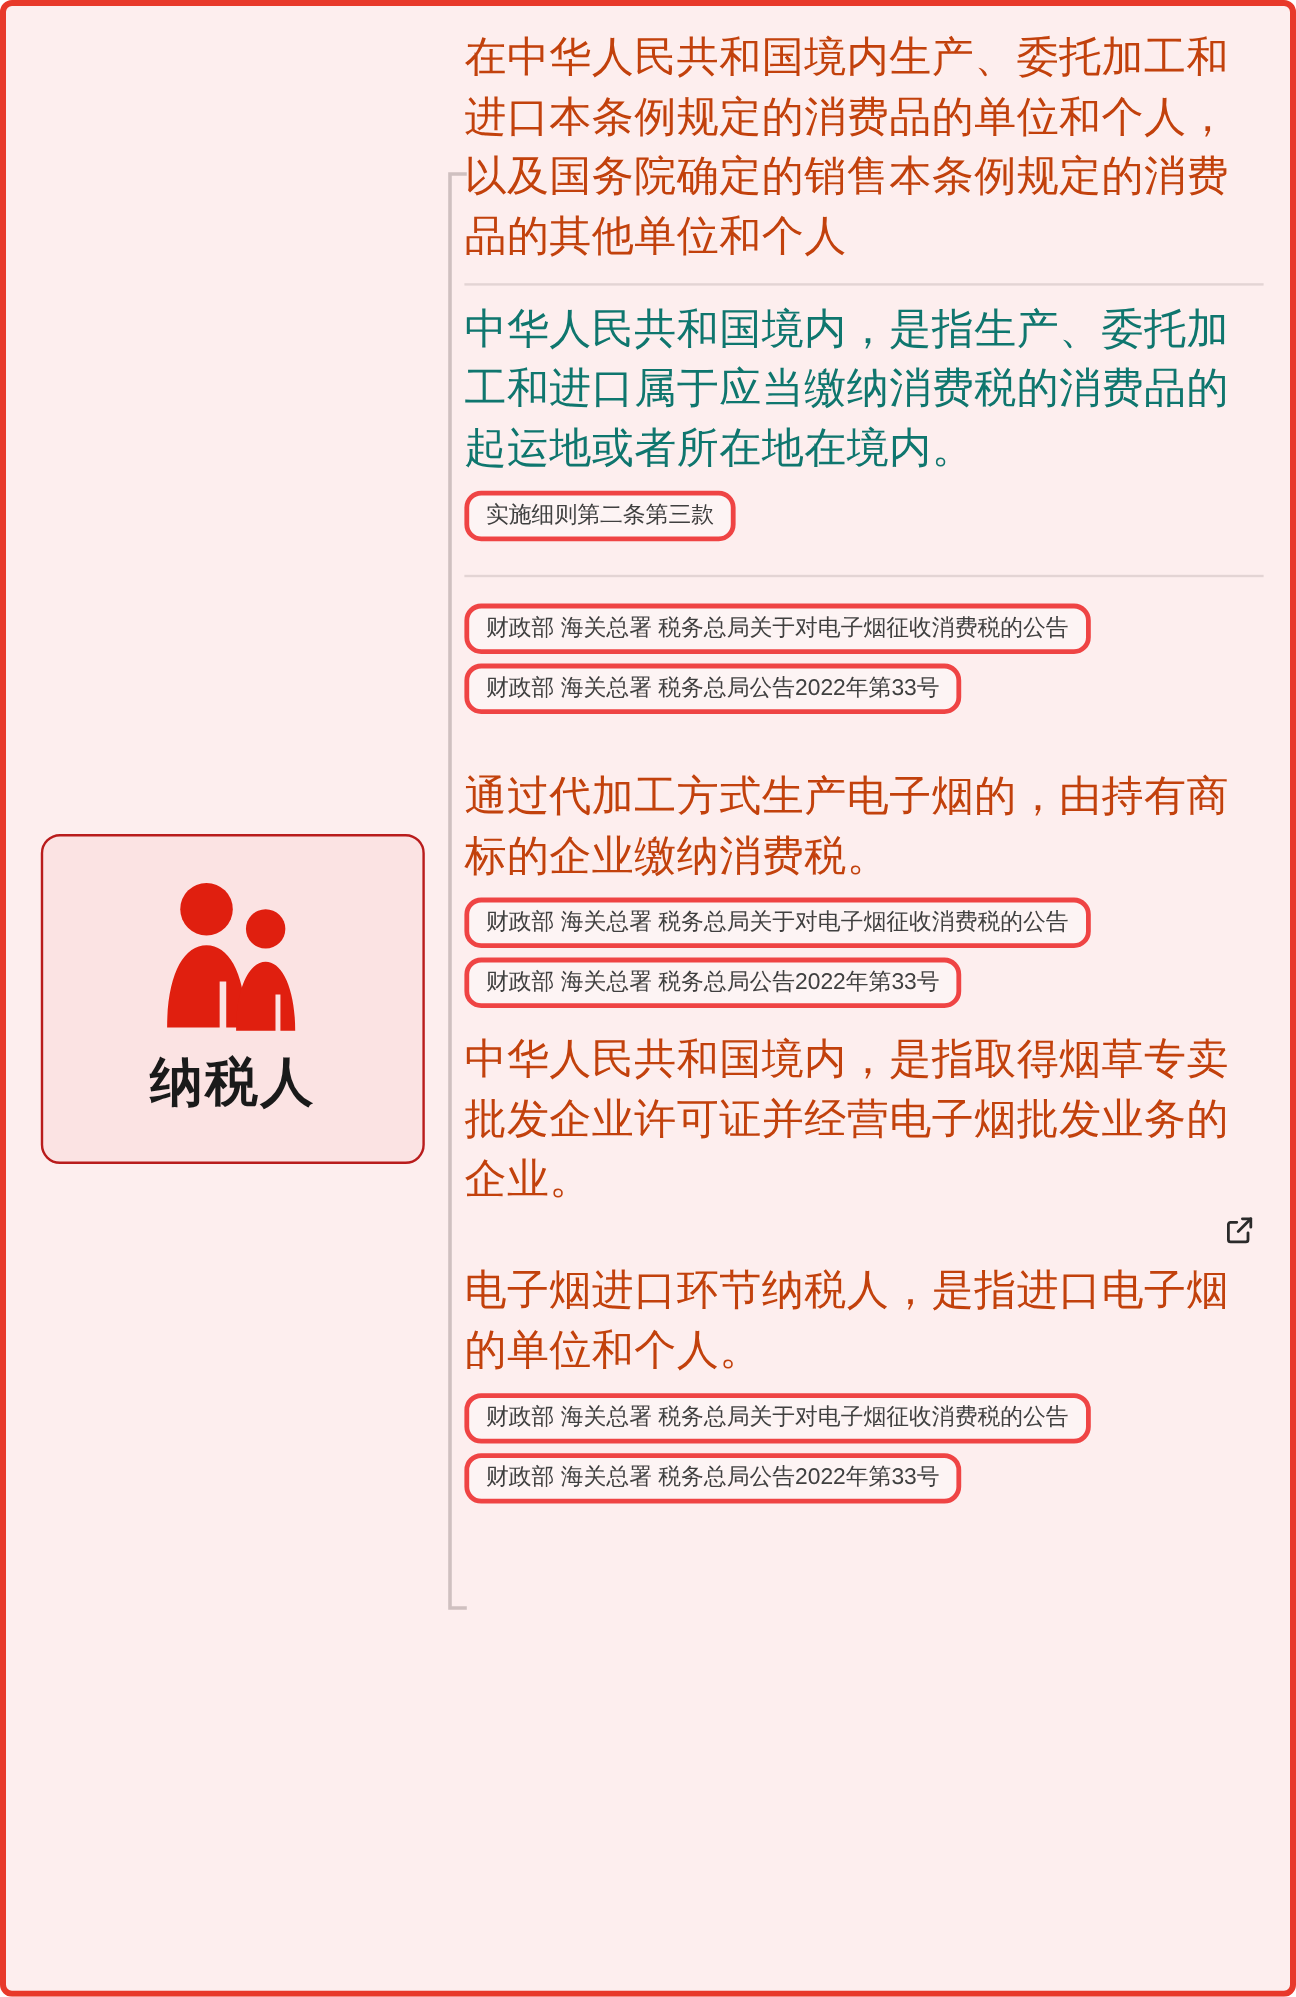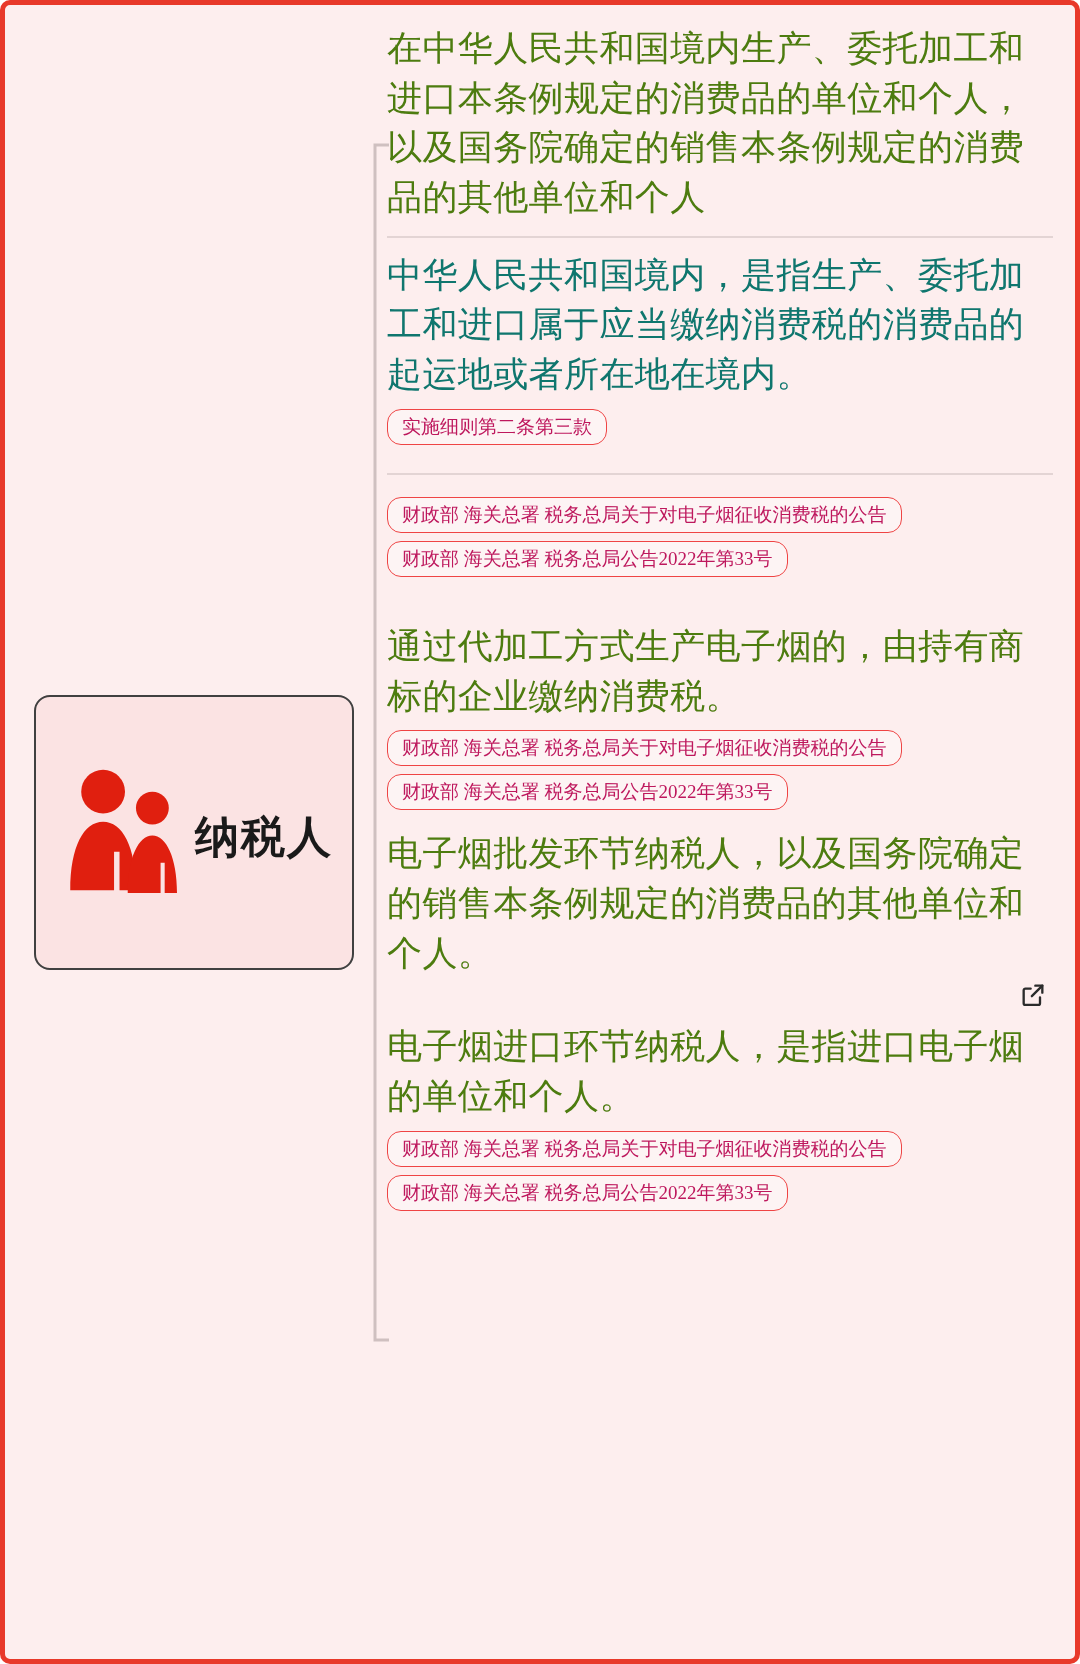--- a/index.html
+++ b/index.html
@@ -33,24 +33,24 @@
     position: relative;
     display: flex;
     align-items: center;
     justify-content: center;
   }
   .root-node {
     width: 320px;
     height: 275px;
     margin-left: 18px;
     background: #fbe3e3;
-    border: 2px solid #404040;
+    border: 2px solid #b91c1c;
     border-radius: 16px;
     display: flex;
-    flex-direction: row;
+    flex-direction: column;
     align-items: center;
     justify-content: center;
     box-sizing: border-box;
   }
   .root-icon {
     width: 140px;
     height: 130px;
     display: block;
   }
   .root-label {
@@ -76,21 +76,21 @@
     box-sizing: border-box;
     display: flex;
     flex-direction: column;
   }
   .node {
     margin-bottom: 4px;
   }
   .node-text {
     font-size: 35px;
     line-height: 1.42;
-    color: #4d7c0f;
+    color: #c2410c;
     letter-spacing: 0.4px;
     word-break: break-all;
   }
   .node-text.accent {
     color: #0f766e;
   }
   .node-text.heading {
     font-weight: bold;
     font-size: 37px;
     padding: 14px 0 6px 0;
@@ -105,30 +105,29 @@
     background: #e3d4d4;
     margin: 10px 0 12px 0;
     width: 100%;
   }
   .tags {
     margin-top: 10px;
     margin-bottom: 6px;
   }
   .tag {
     display: inline-block;
-    border: 1px solid #ef4444;
+    border: 4px solid #ef4444;
     border-radius: 14px;
     background: #fdf4f4;
-    color: #be185d;
+    color: #404040;
     font-size: 19px;
     line-height: 1;
     padding: 7px 14px 8px 14px;
     margin: 0 0 8px 0;
     white-space: nowrap;
-    font-family: Liberation Serif, serif;
   }
   .spacer-sm { height: 14px; }
   .spacer-md { height: 26px; }
   .link-row {
     position: relative;
     height: 0;
   }
   .link-abs {
     position: absolute;
     right: 6px;
@@ -185,21 +184,21 @@
 
       <div class="node">
         <div class="node-text">通过代加工方式生产电子烟的，由持有商标的企业缴纳消费税。</div>
         <div class="tags">
           <span class="tag">财政部 海关总署 税务总局关于对电子烟征收消费税的公告</span><br>
           <span class="tag">财政部 海关总署 税务总局公告2022年第33号</span>
         </div>
       </div>
 
       <div class="node">
-        <div class="node-text">电子烟批发环节纳税人，以及国务院确定的销售本条例规定的消费品的其他单位和个人。</div>
+        <div class="node-text">中华人民共和国境内，是指取得烟草专卖批发企业许可证并经营电子烟批发业务的企业。</div>
         <div class="link-row">
           <span class="link-abs" style="top:4px;"><svg width="28" height="28" viewBox="0 0 24 24" fill="none" stroke="#2b2b2b" stroke-width="2" stroke-linecap="round" stroke-linejoin="round">
                 <path d="M14 4 H20 V10"></path>
                 <path d="M20 4 L11 13"></path>
                 <path d="M18 14 V19 A1.5 1.5 0 0 1 16.5 20.5 H5.5 A1.5 1.5 0 0 1 4 19 V8 A1.5 1.5 0 0 1 5.5 6.5 H10"></path>
               </svg></span>
         </div>
       </div>
       <div class="spacer-md"></div>
       <div class="spacer-sm"></div>

